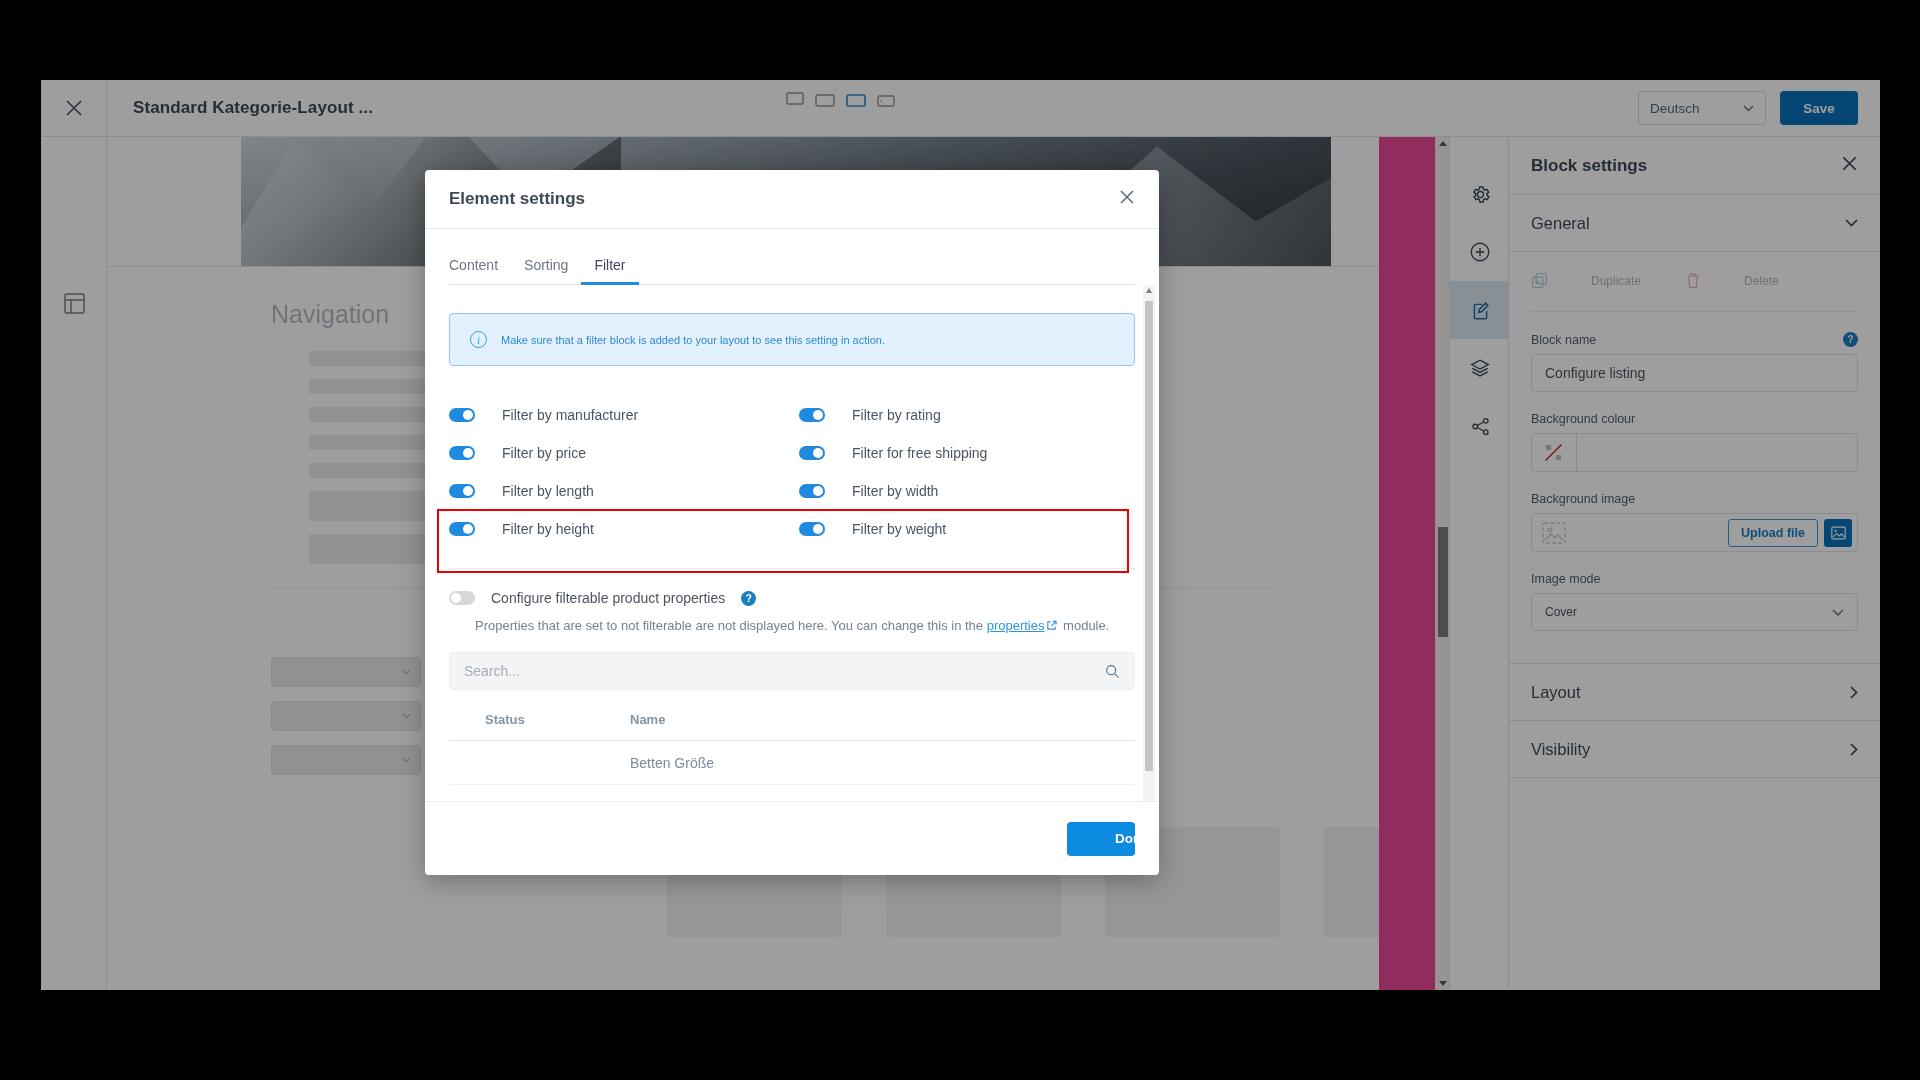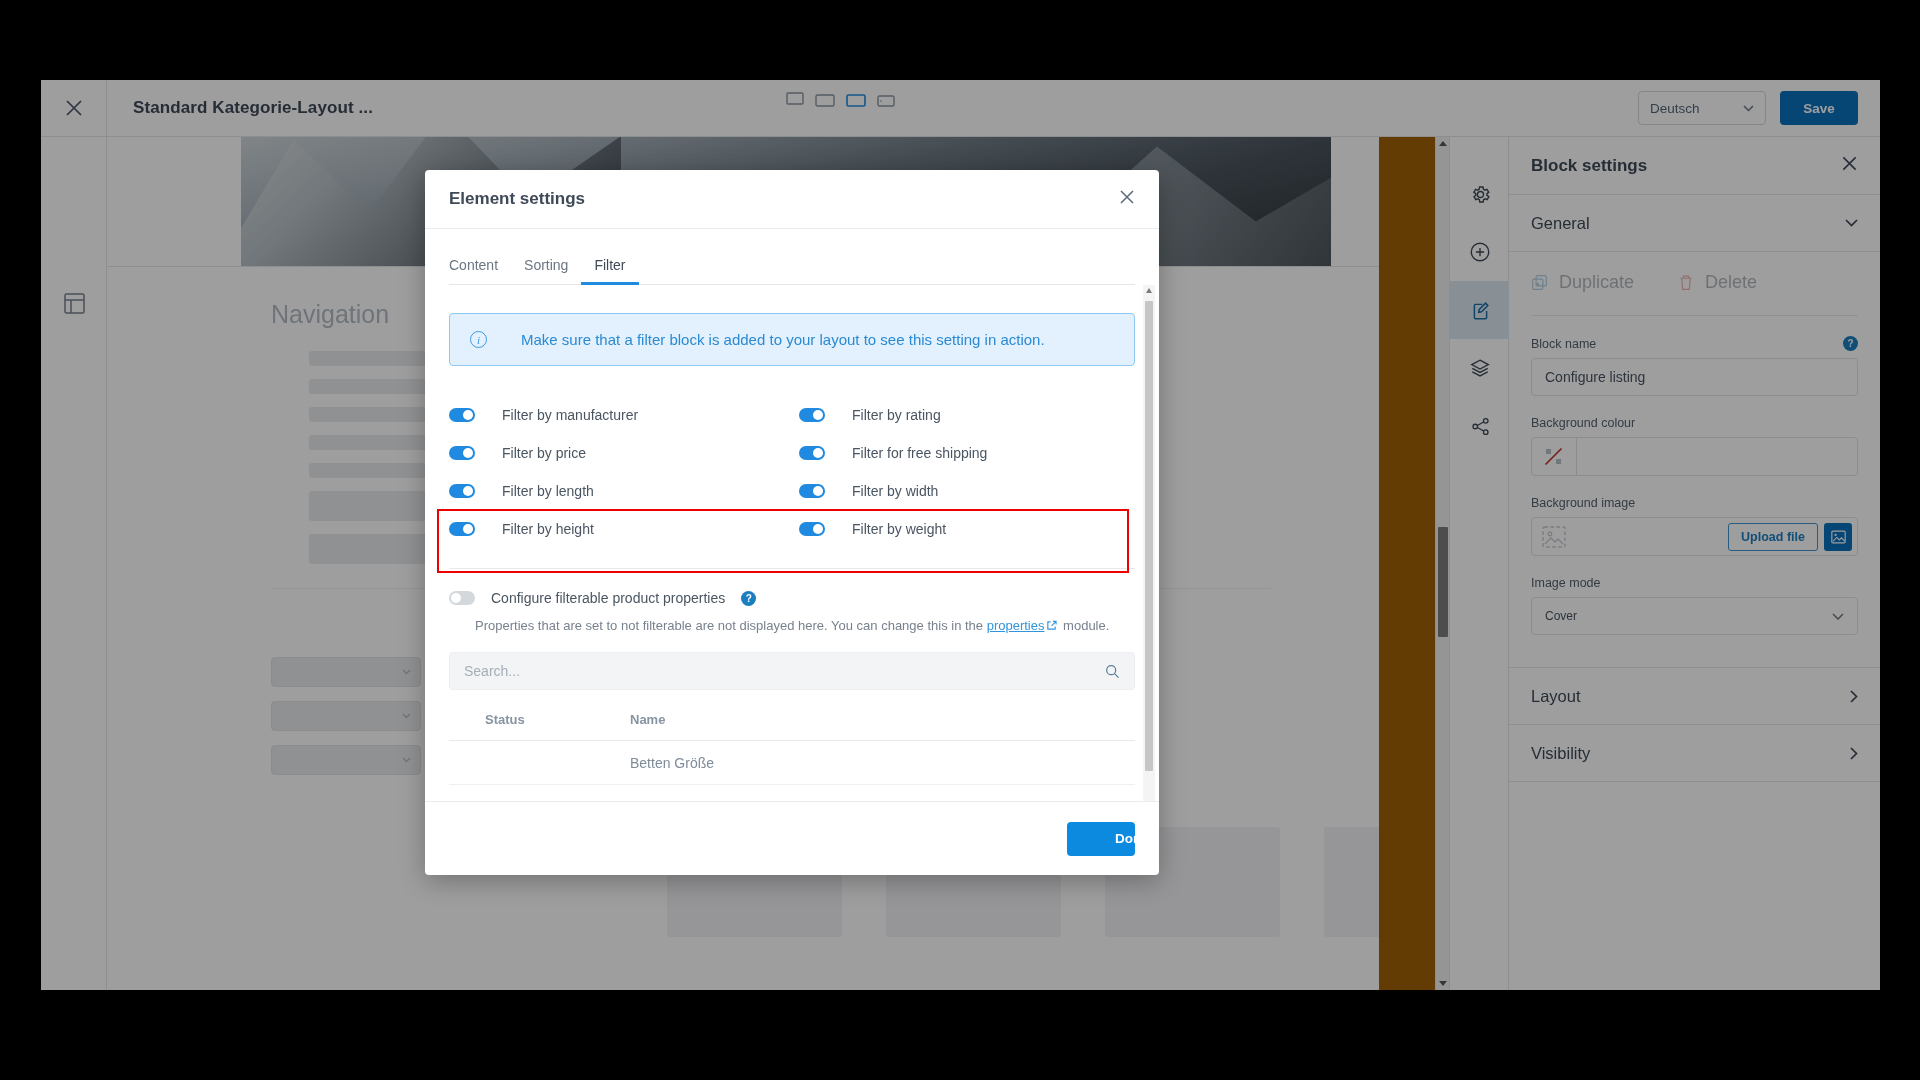--- a/index.html
+++ b/index.html
@@ -8,21 +8,21 @@
     background: #000;
     font-family: "Liberation Sans", sans-serif;
     overflow: hidden;
   }
 
   
   #app-window {
     position: absolute;
     left: 41px; top: 80px;
     width: 1839px; height: 910px;
-    background: #a16207;
+    background: #ec4899;
     overflow: hidden;
   }
 
   
   #backdrop {
     position: absolute; inset: 0;
     background: rgba(0,0,0,0.38);
     z-index: 40;
   }
 
@@ -220,21 +220,21 @@
     cursor: pointer;
   }
   .rp-section-head .t { font-size: 16.5px; color: #3f4a58; }
   #rp-body { padding: 0 22px; }
   #rp-actions {
     display: flex; gap: 44px; align-items: center;
     padding: 20px 0 22px 0;
     border-bottom: 1px solid #e9ebee;
   }
   .rp-action { display: flex; align-items: center; gap: 11px; opacity: .42; cursor: default; }
-  .rp-action .lbl { font-size: 18px; color: #4a5562; }
+  .rp-action .lbl { font-size: 12px; color: #4a5562; margin-left: 32px; }
   .rp-field { padding-top: 20px; }
   .rp-label {
     font-size: 12.5px; color: #55606d;
     display: flex; align-items: center; justify-content: space-between;
     margin-bottom: 7px;
   }
   .rp-input {
     height: 38px; border: 1px solid #dfe3e8; border-radius: 4px;
     display: flex; align-items: center; padding: 0 13px;
     font-size: 14px; color: #4a5562; background: #fff;
@@ -326,21 +326,21 @@
   .tab.active { color: #3f4a58; border-bottom-color: #1f8ae0; }
 
   #info-banner {
     margin-top: 28px;
     background: #e2f1fd;
     border: 1px solid #8ec8f2;
     border-radius: 4px;
     padding: 17px 20px;
     display: flex; align-items: center; gap: 14px;
   }
-  #info-banner .txt { font-size: 15px; color: #2a8ad4; margin-left: 20px; }
+  #info-banner .txt { font-size: 11px; color: #2a8ad4; }
   .info-circle {
     width: 17px; height: 17px; border-radius: 50%;
     border: 1.4px solid #3a9ade; color: #3a9ade;
     font-size: 11px; font-style: italic;
     display: flex; align-items: center; justify-content: center;
     flex: 0 0 17px; font-family: "Liberation Serif", serif;
   }
 
   #toggle-grid {
     margin-top: 30px;

